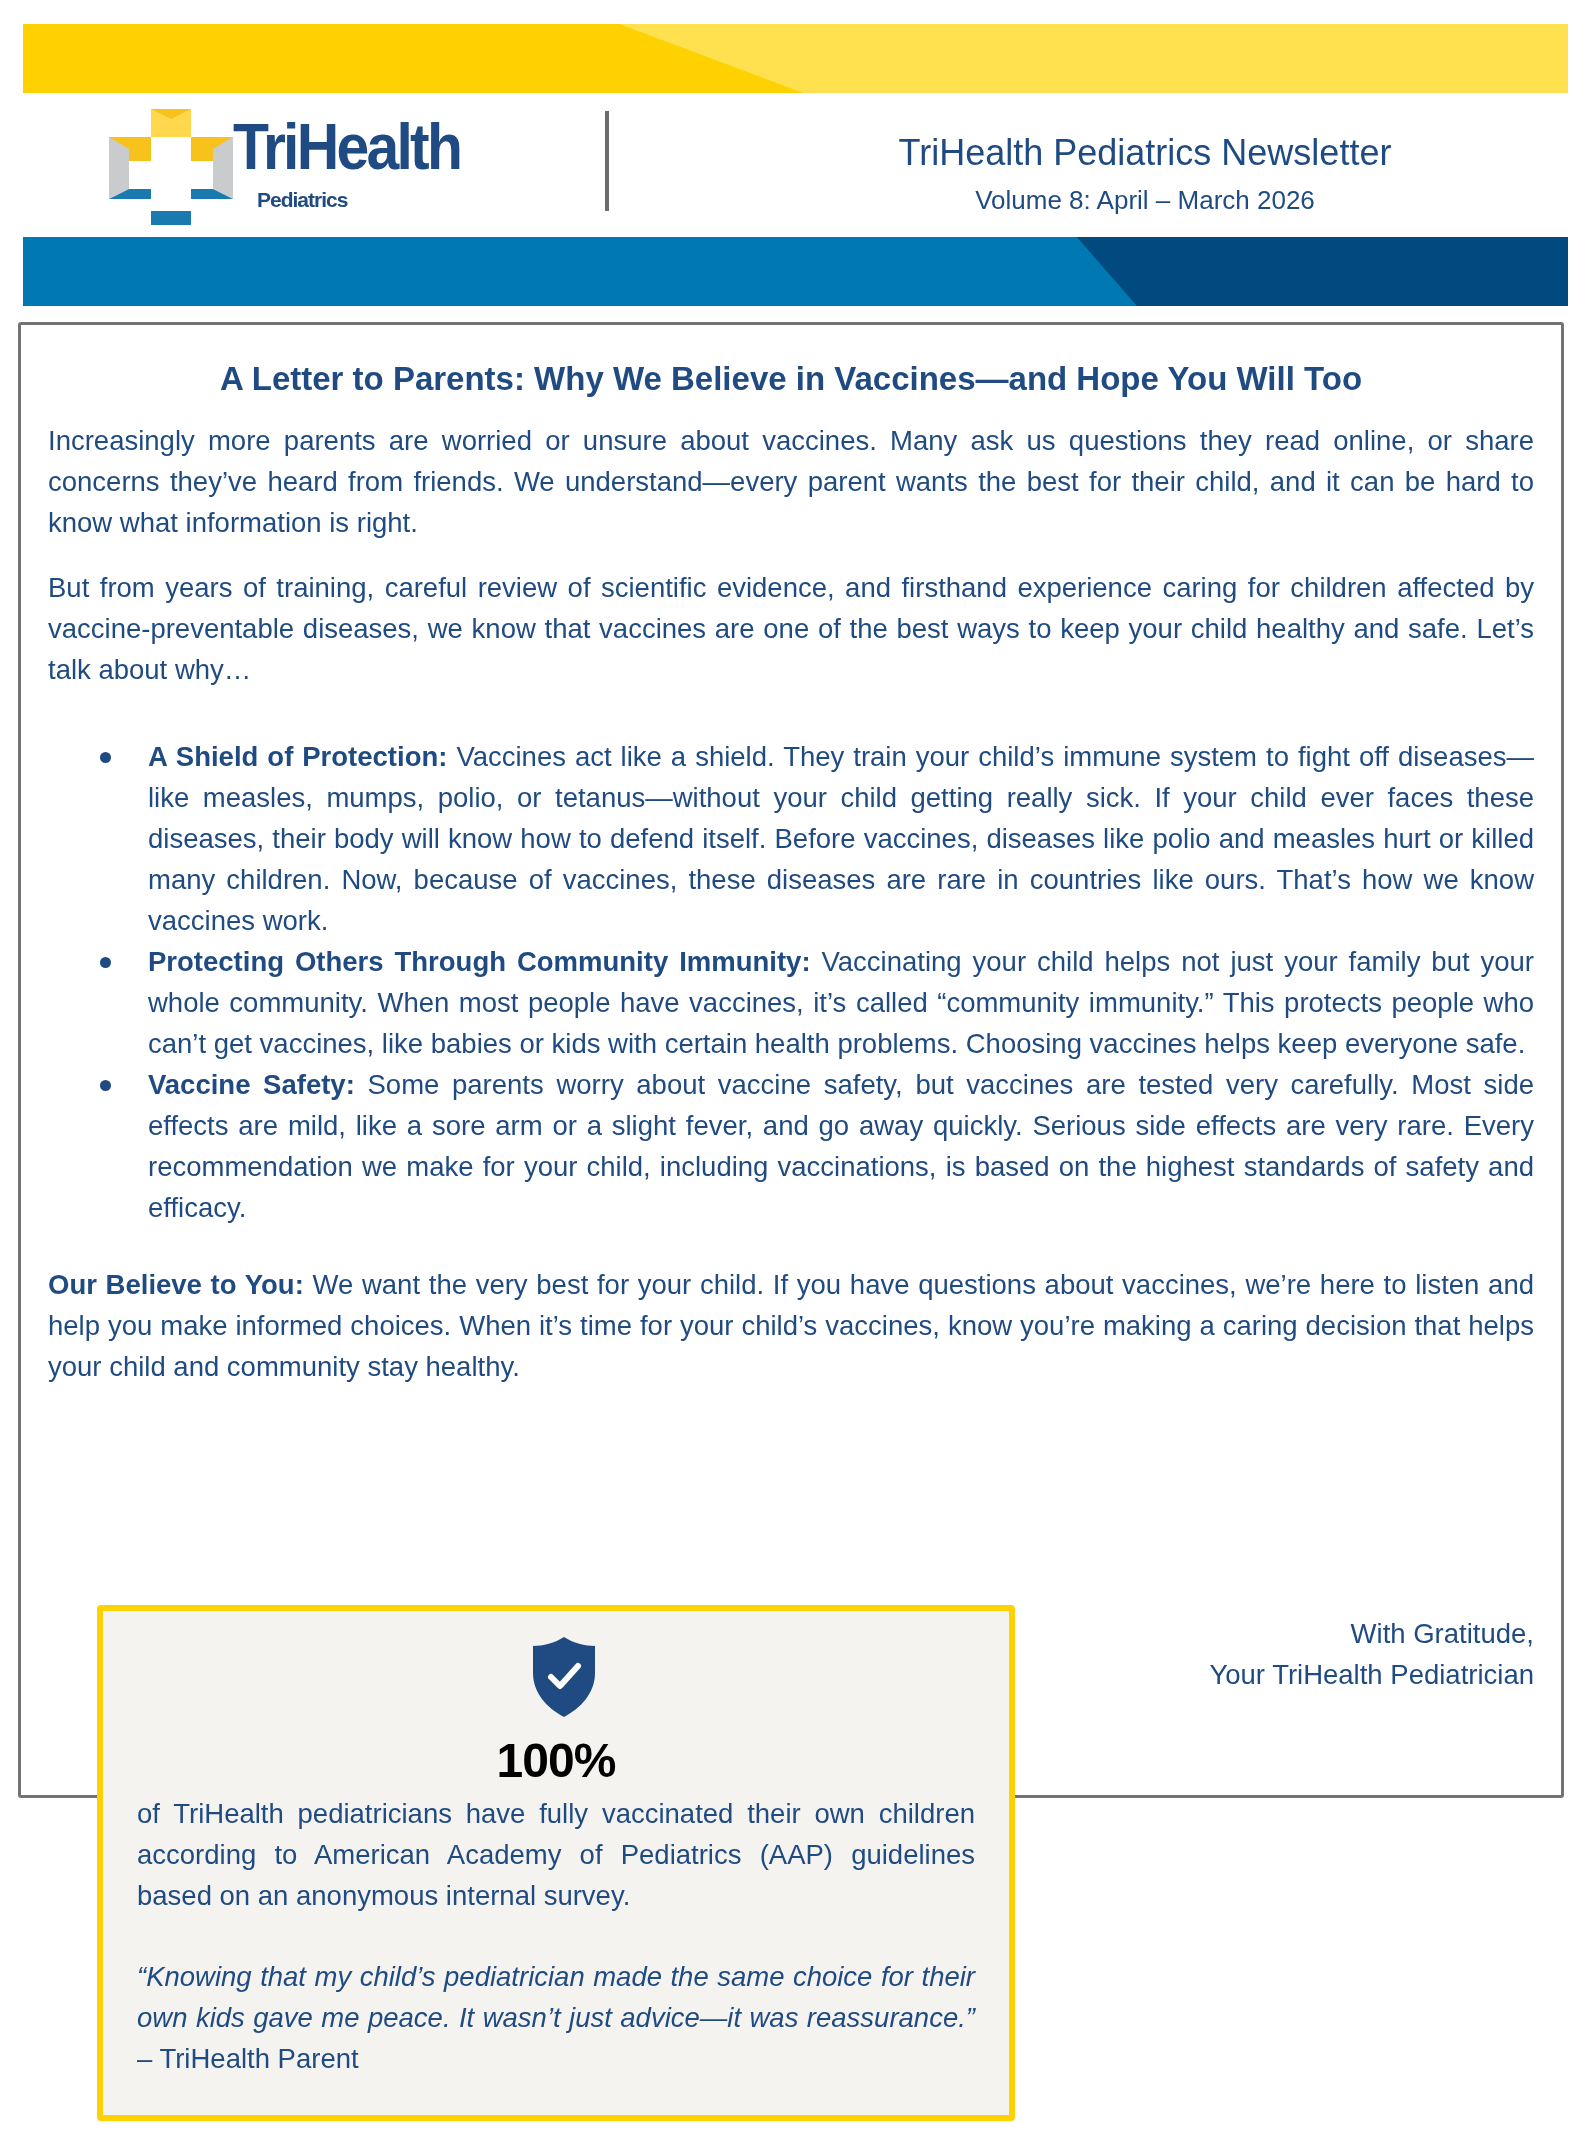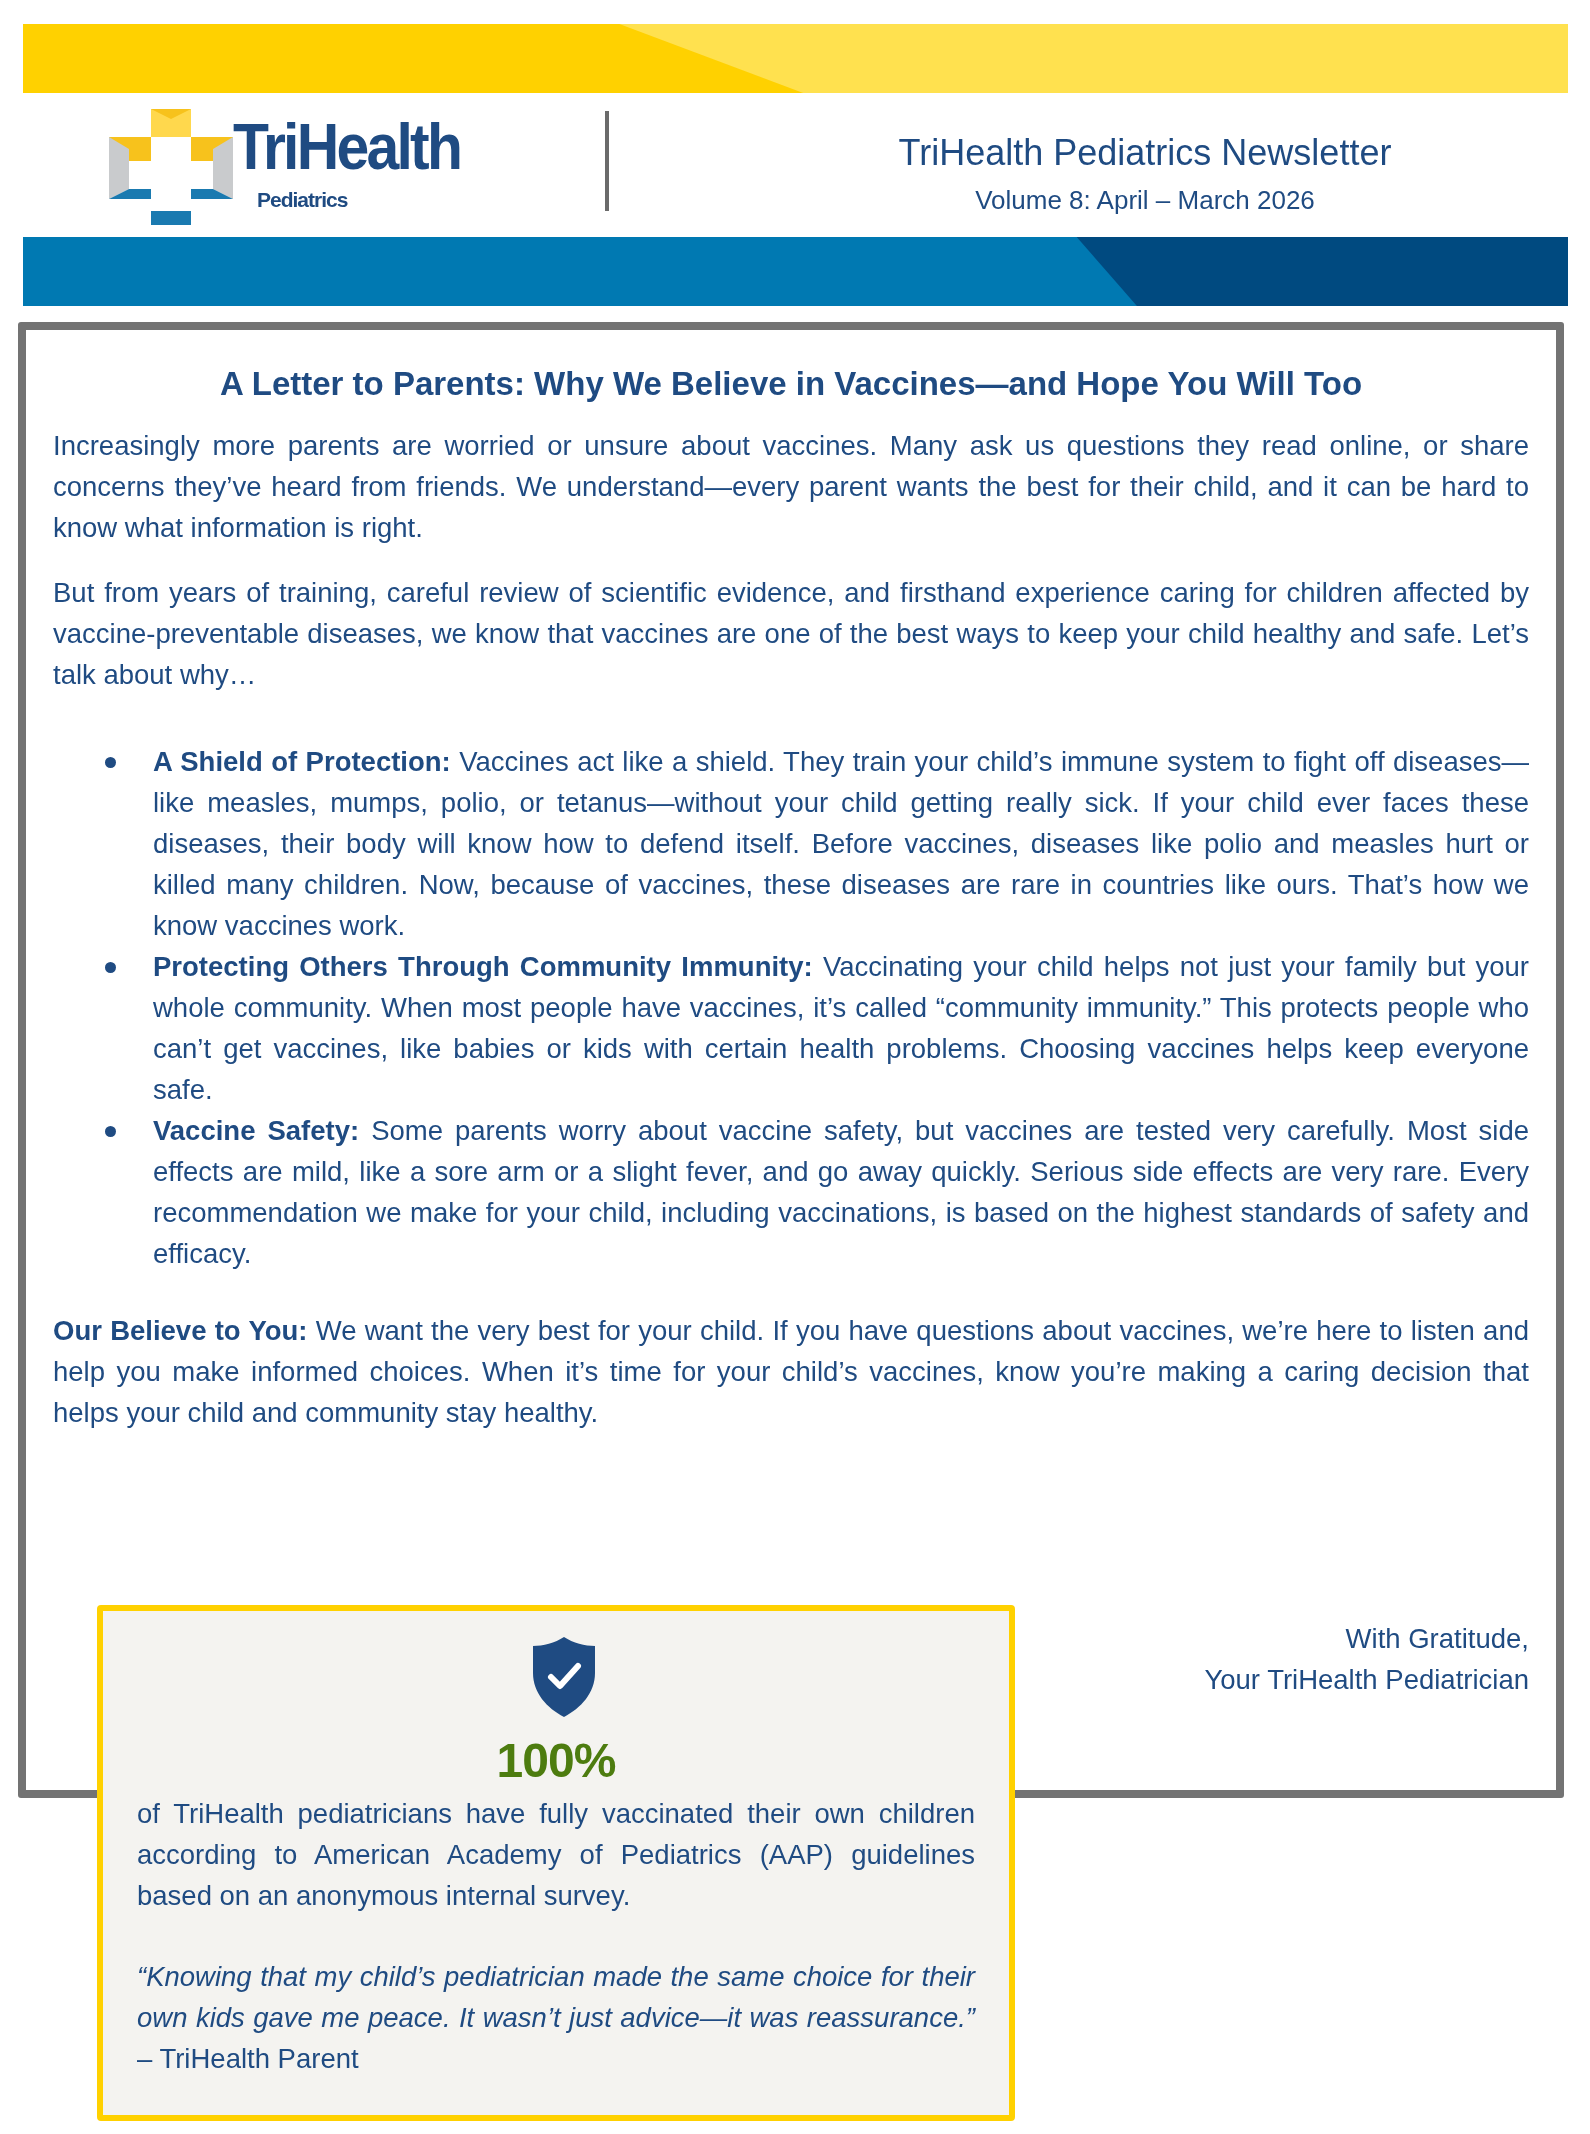--- a/index.html
+++ b/index.html
@@ -23,42 +23,42 @@
      font-size: 36px; font-weight: normal; color: #1f4b82; }
   .nl-volume { position: absolute; left: 760px; top: 185px; width: 770px; text-align: center;
      font-size: 26px; color: #1f4b82; }
 
   .band-bottom { position: absolute; left: 23px; top: 237px; width: 1545px; height: 69px; overflow: hidden; background: #0079b2; }
   .band-bottom .dark { position: absolute; left: 0; top: 0; width: 100%; height: 100%;
      background: #004a80; clip-path: polygon(68.2% 0, 100% 0, 100% 100%, 72.1% 100%); }
 
   
   .letter { position: absolute; left: 18px; top: 322px; width: 1546px; height: 1476px;
-     border: 8px solid #737373; border-radius: 3px; box-sizing: border-box; }
+     border: 3px solid #737373; border-radius: 3px; box-sizing: border-box; }
   .letter-inner { position: absolute; left: 27px; right: 27px; top: 0; }
   .letter-title { text-align: center; font-size: 33px; font-weight: bold; color: #1f4b82;
      margin-top: 35px; margin-bottom: 22px; }
   .p { font-size: 27.5px; line-height: 41px; text-align: justify; margin: 0 0 24px 0; color: #1f4b82; }
   .p:last-child { text-align-last: left; }
   .p b { font-weight: bold; }
 
   ul.bullets { list-style: none; margin: 46px 0 36px 0; padding: 0; }
   ul.bullets li { position: relative; padding-left: 100px; font-size: 27.5px; line-height: 41px;
      text-align: justify; color: #1f4b82; margin: 0; }
   ul.bullets li .dot { position: absolute; left: 52px; top: 16px; width: 11px; height: 11px;
      border-radius: 50%; background: #1f4b82; }
 
   .signoff { position: absolute; right: 27px; top: 1288px; text-align: right; font-size: 27.5px; line-height: 41px; color: #1f4b82; }
 
   
   .callout { position: absolute; left: 97px; top: 1605px; width: 918px; height: 516px;
      background: #f4f3f0; border: 6px solid #ffd100; border-radius: 4px; box-sizing: border-box; }
   .shield { position: absolute; left: 426px; top: 24px; width: 70px; height: 84px; }
   .stat { position: absolute; left: 0; right: 0; top: 122px; text-align: center; font-size: 48px;
-     font-weight: bold; color: #4d7c0f; letter-spacing: -1px; }
+     font-weight: bold; color: #000000; letter-spacing: -1px; }
   .stat-text { position: absolute; left: 34px; right: 34px; top: 182px; font-size: 27.5px;
      line-height: 41px; text-align: justify; color: #1f4b82; }
   .quote { position: absolute; left: 34px; right: 34px; top: 345px; font-size: 27.5px;
      line-height: 41px; text-align: justify; text-align-last: left; color: #1f4b82; }
   .quote i { font-style: italic; }
 </style>
 </head>
 <body>
 
 <div class="band-top">

